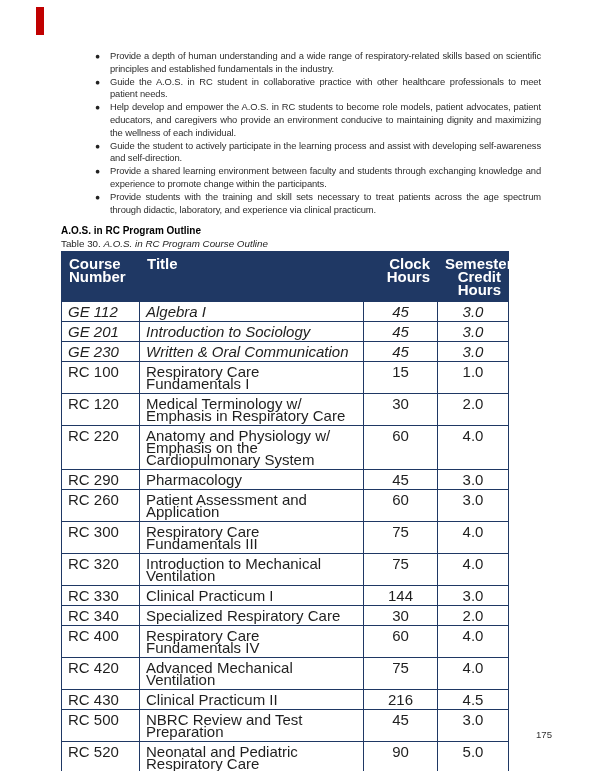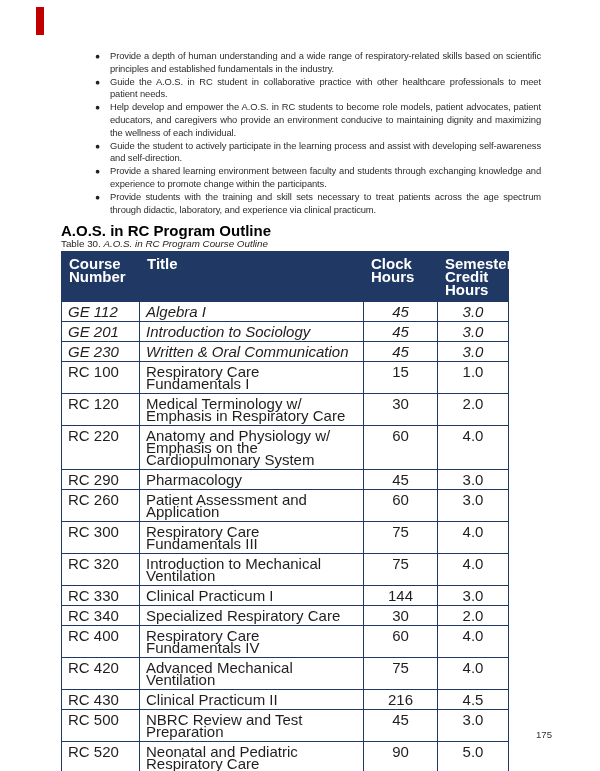--- a/index.html
+++ b/index.html
@@ -40,21 +40,21 @@
   ul.bullets .dot{
     position:absolute;left:0;top:0;
     font-size:8.5px;line-height:12.8px;color:#222;
   }
   ul.bullets .li-text{
     display:block;
     text-align:justify;
   }
   .section-heading{
     margin-top:8px;
-    font-size:15px;
+    font-size:10px;
     font-weight:bold;
     color:#000000;
     line-height:13px;
   }
   .table-caption{
     font-size:9.8px;
     line-height:13px;
     color:var(--table-text);
     margin-bottom:1px;
   }
@@ -75,21 +75,21 @@
     color:#ffffff;
     font-weight:bold;
     text-align:left;
     vertical-align:top;
     padding:5px 7px;
     line-height:13px;
     white-space:pre-line;
     border:1px solid var(--navy);
   }
   table.course-table th + th{border-left:1px solid rgba(255,255,255,0.4);}
-  table.course-table th.center{text-align:left;}
+  table.course-table th.center{text-align:right;}
   table.course-table td{
     border:1px solid var(--navy);
     padding:3.5px 6px;
     line-height:12px;
     vertical-align:top;
     background:#ffffff;
   }
   td.course{padding-left:7px;margin-top:15px;}
   td.num{text-align:center;}
   tr.ge td{font-style:italic;}

